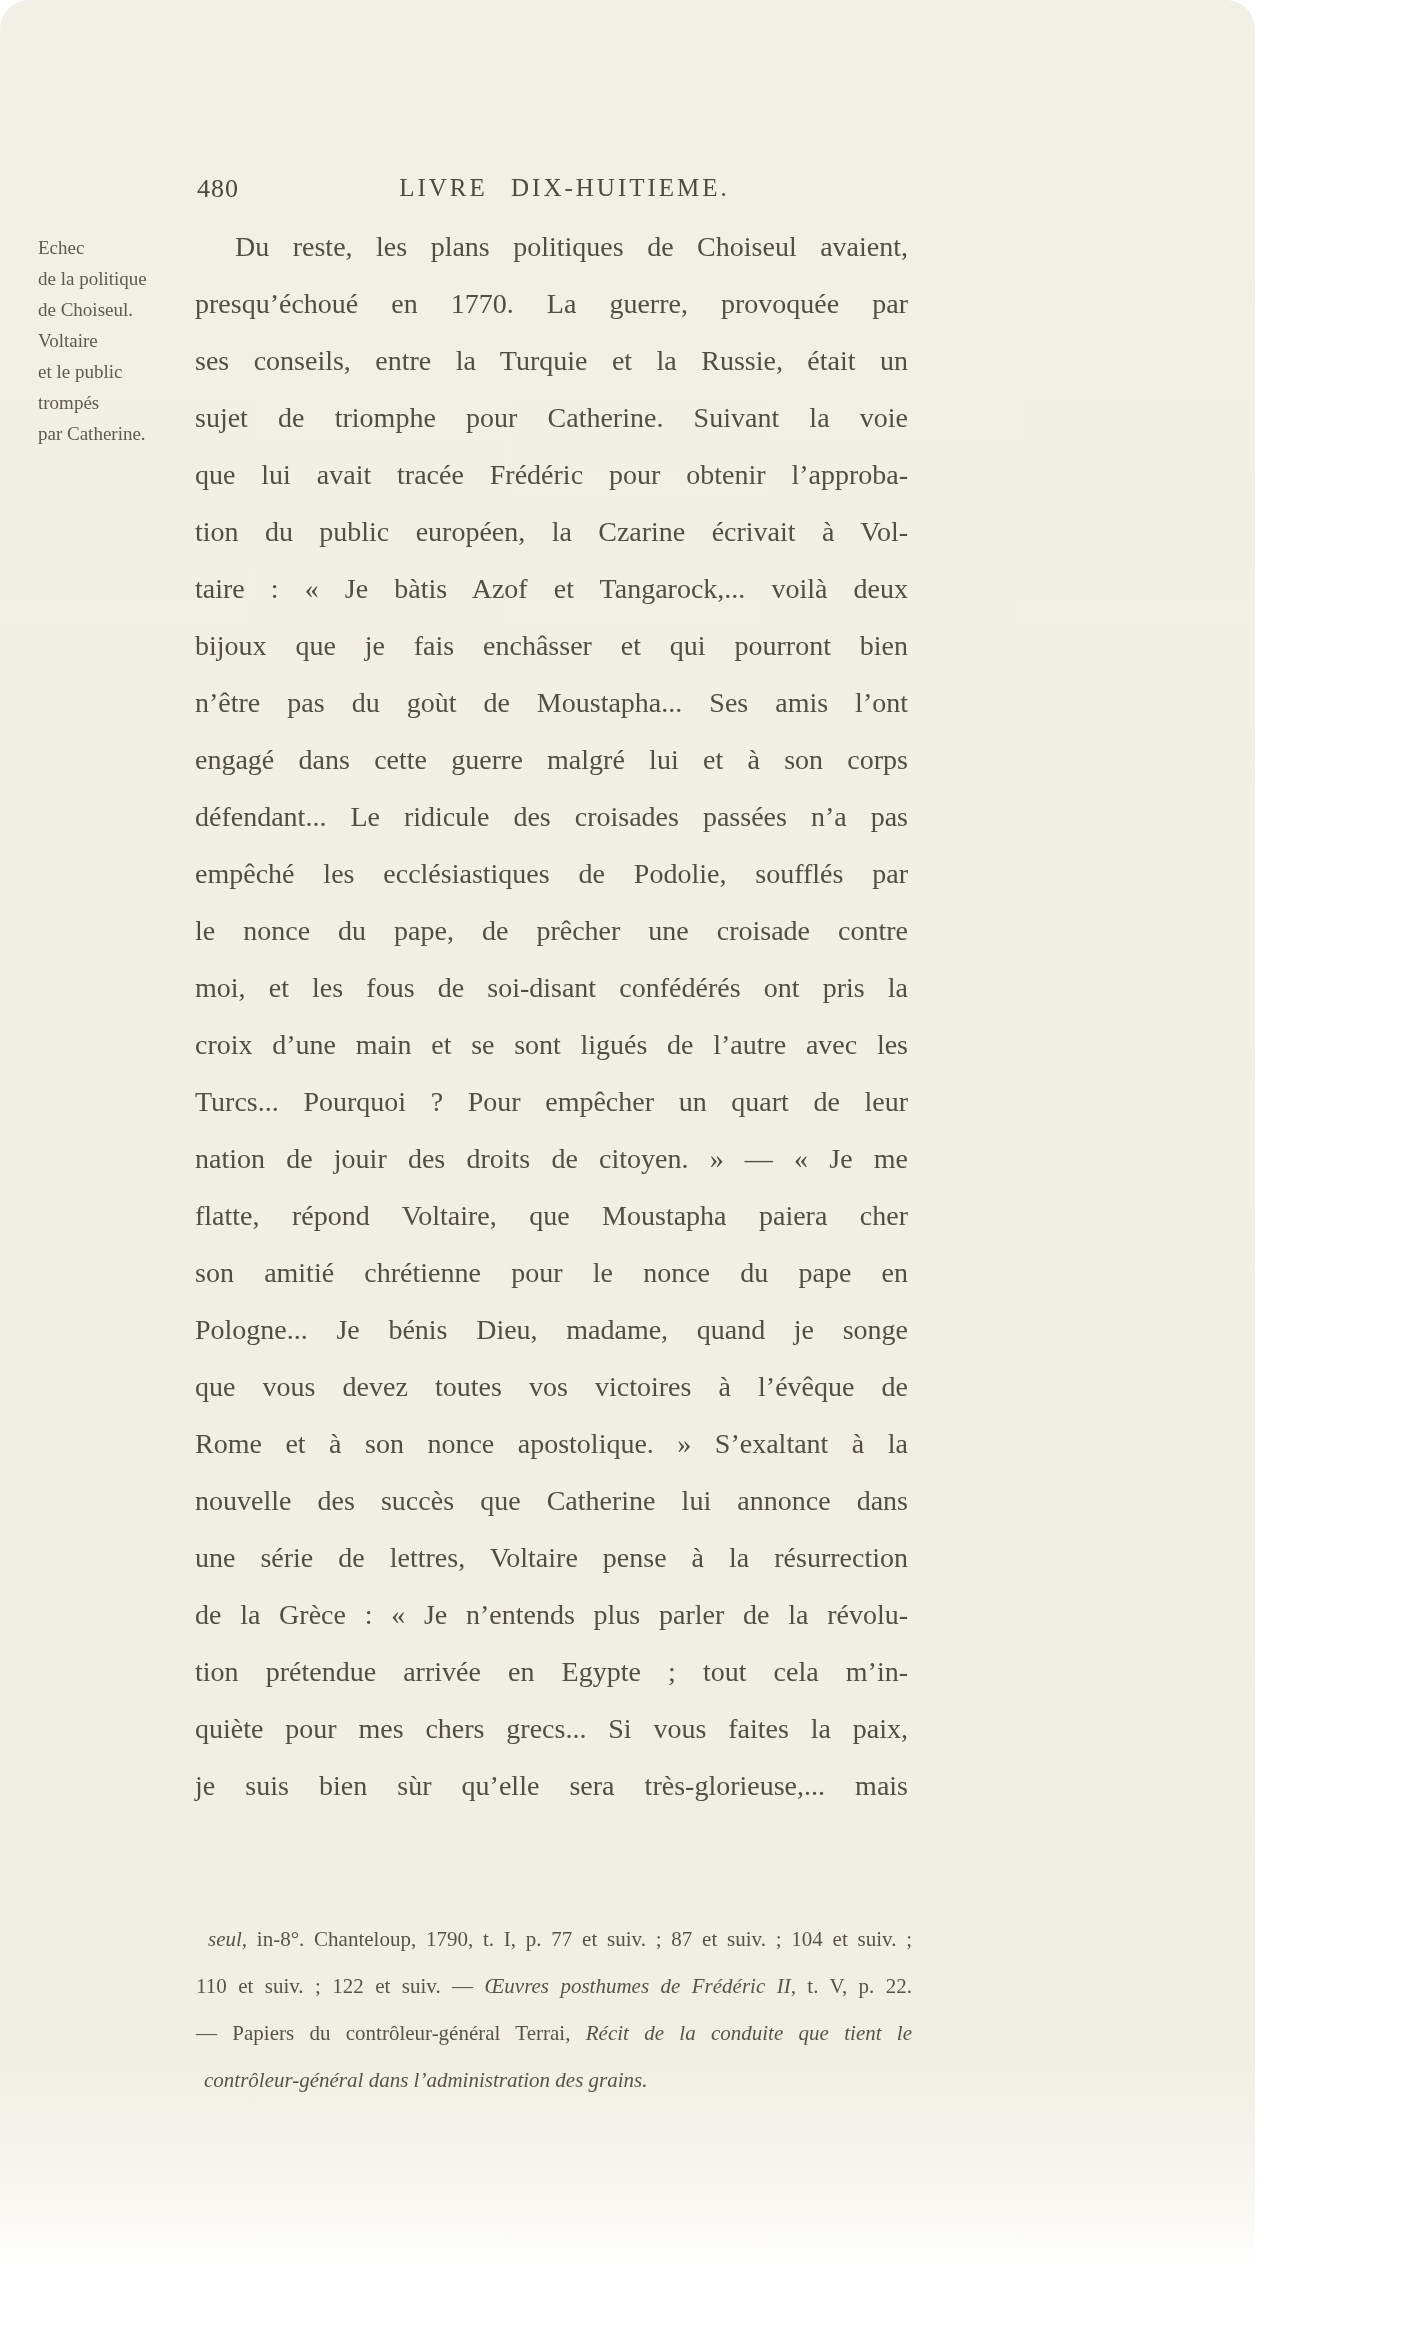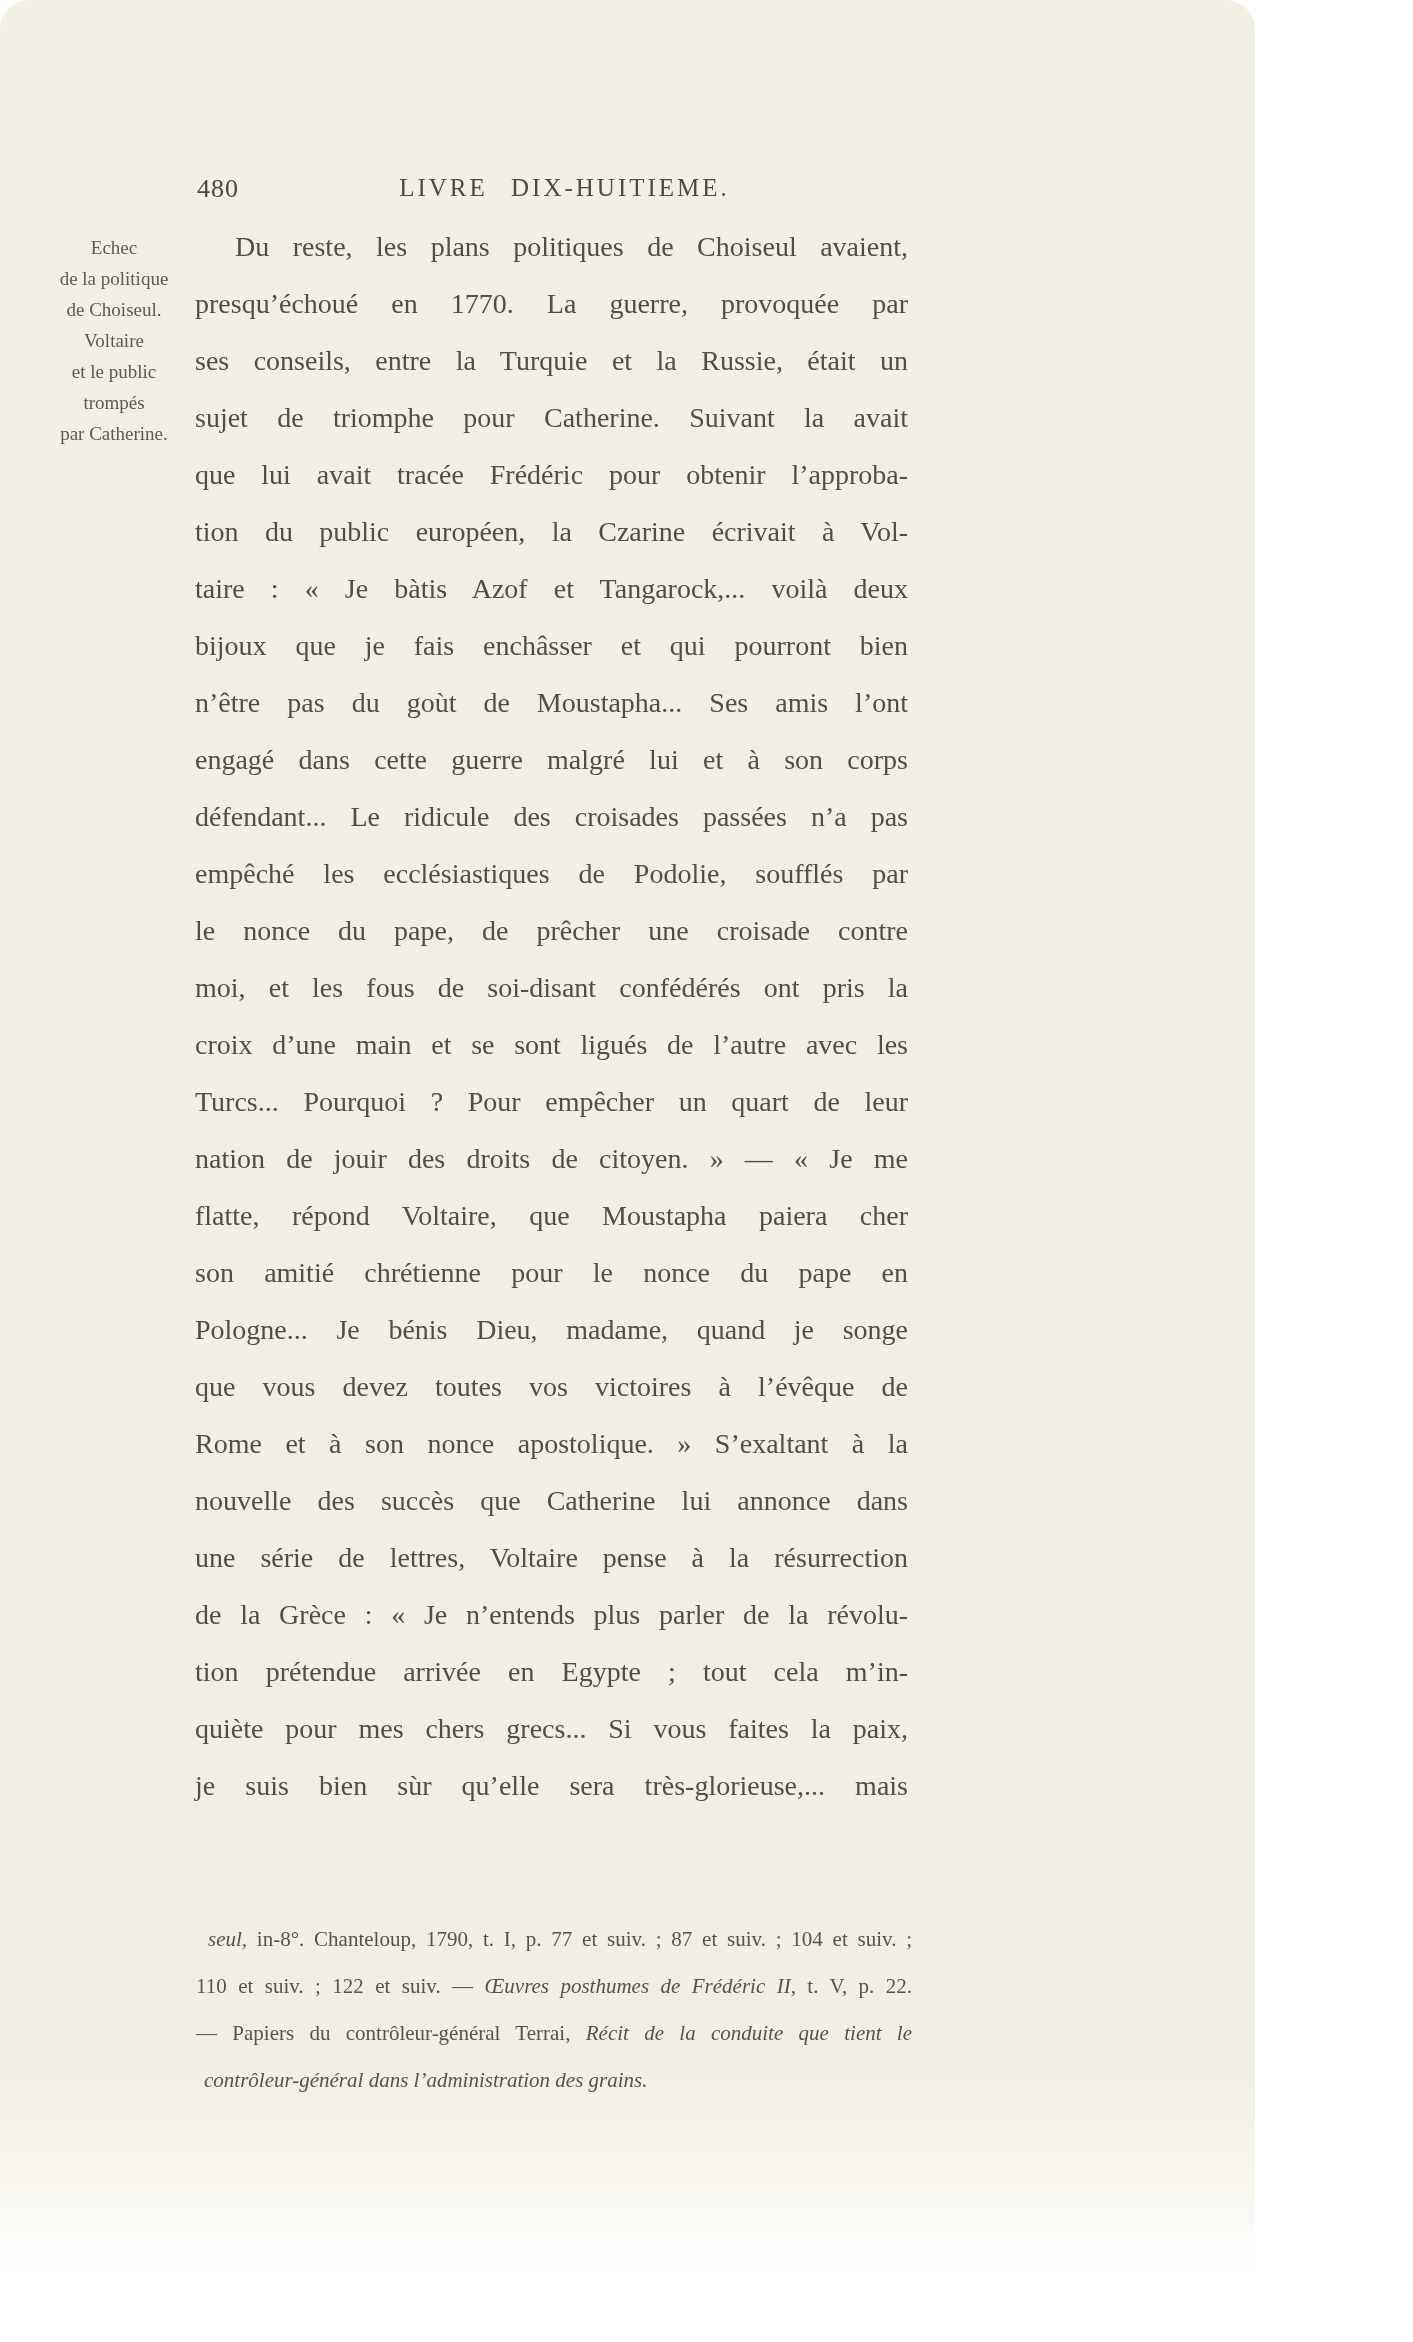--- a/index.html
+++ b/index.html
@@ -20,21 +20,21 @@
     position:absolute;left:2px;top:0;
     font-size:26px;color:#4a4840;letter-spacing:1px;
   }
   .running{
     position:absolute;left:13px;top:0;width:100%;text-align:center;
     font-size:25px;color:#4c4a41;letter-spacing:3px;word-spacing:14px;
   }
   
   .margin-note{
     position:absolute;left:38px;top:232px;width:152px;
-    text-align:center;font-size:19px;line-height:31px;color:#5d5b4f;
+    text-align:left;font-size:19px;line-height:31px;color:#5d5b4f;
   }
   
   .bodytext{
     position:absolute;left:195px;top:218px;width:713px;
     font-size:28px;line-height:57px;color:#514f45;
   }
   .bl{
     text-align:justify;text-align-last:justify;
     white-space:normal;height:57px;overflow:visible;
   }
@@ -66,21 +66,21 @@
     <div>Voltaire</div>
     <div>et le public</div>
     <div>trompés</div>
     <div>par Catherine.</div>
   </div>
 
   <div class="bodytext">
     <div class="bl indent">Du reste, les plans politiques de Choiseul avaient,</div>
     <div class="bl">presqu’échoué en 1770. La guerre, provoquée par</div>
     <div class="bl">ses conseils, entre la Turquie et la Russie, était un</div>
-    <div class="bl">sujet de triomphe pour Catherine. Suivant la avait</div>
+    <div class="bl">sujet de triomphe pour Catherine. Suivant la voie</div>
     <div class="bl">que lui avait tracée Frédéric pour obtenir l’approba-</div>
     <div class="bl">tion du public européen, la Czarine écrivait à Vol-</div>
     <div class="bl">taire : « Je bàtis Azof et Tangarock,... voilà deux</div>
     <div class="bl">bijoux que je fais enchâsser et qui pourront bien</div>
     <div class="bl">n’être pas du goùt de Moustapha... Ses amis l’ont</div>
     <div class="bl">engagé dans cette guerre malgré lui et à son corps</div>
     <div class="bl">défendant... Le ridicule des croisades passées n’a pas</div>
     <div class="bl">empêché les ecclésiastiques de Podolie, soufflés par</div>
     <div class="bl">le nonce du pape, de prêcher une croisade contre</div>
     <div class="bl">moi, et les fous de soi-disant confédérés ont pris la</div>

